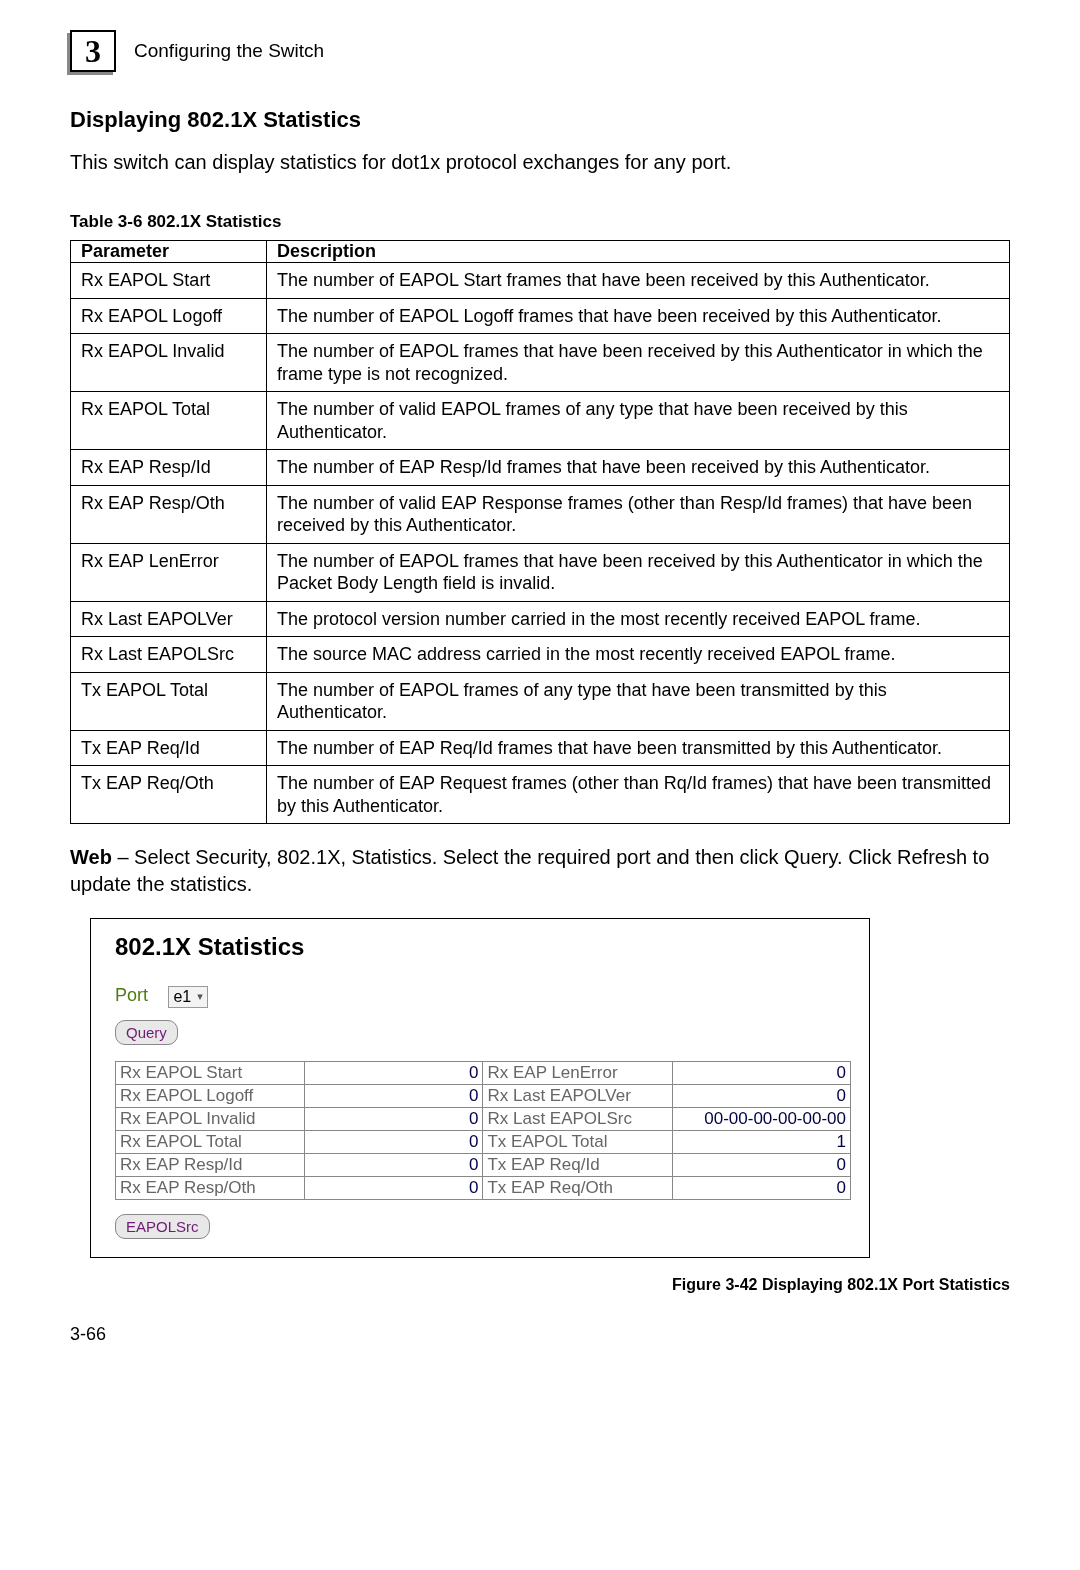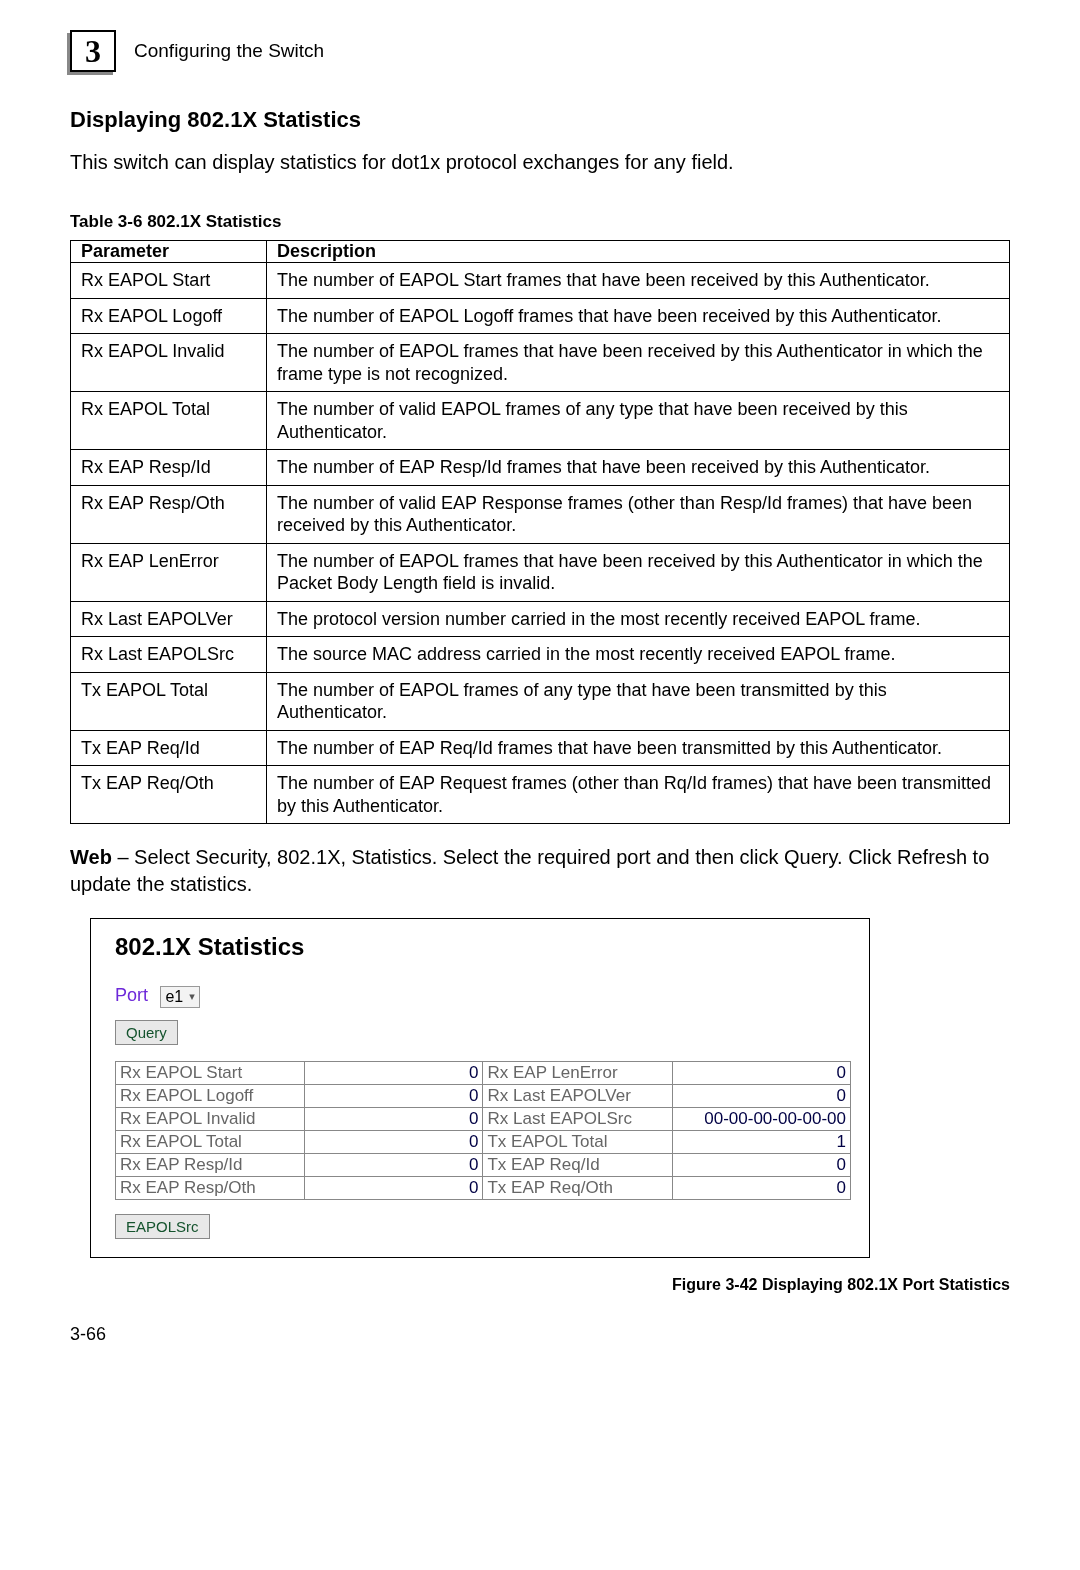--- a/index.html
+++ b/index.html
@@ -86,23 +86,23 @@
       font-family: Verdana, Geneva, sans-serif;
       font-size: 24px;
       font-weight: 700;
       margin-bottom: 24px;
     }
     .port-row {
       margin-bottom: 12px;
     }
     .port-label {
       font-family: Verdana, Geneva, sans-serif;
-      color: #6d28d9;
+      color: #4d7c0f;
       font-size: 18px;
-      margin-right: 8px;
+      margin-right: 16px;
     }
     .port-select {
       display: inline-flex;
       align-items: center;
       border: 1px solid #999;
       background: #f3f3f3;
       font-family: Verdana, Geneva, sans-serif;
       font-size: 16px;
       padding: 1px 4px;
       vertical-align: middle;
@@ -111,23 +111,23 @@
       margin-left: 6px;
       font-size: 11px;
       color: #555;
     }
     .small-button {
       display: inline-block;
       border: 1px solid #888;
       background: #e8e8e8;
       font-family: Verdana, Geneva, sans-serif;
       font-size: 15px;
-      color: #14532d;
+      color: #701a75;
       padding: 3px 10px;
-      border-radius: 0;
+      border-radius: 10px;
     }
     .query-row { margin-bottom: 16px; }
     table.stats {
       width: 100%;
       border-collapse: collapse;
       font-family: Verdana, Geneva, sans-serif;
       font-size: 17px;
       margin-bottom: 14px;
     }
     table.stats td {
@@ -152,21 +152,21 @@
 <body>
 
 <div class="page">
 
   <div class="header-row">
     <div class="chapter-badge">3</div>
     <div class="chapter-title">Configuring the Switch</div>
   </div>
 
   <div class="section-heading">Displaying 802.1X Statistics</div>
-  <div class="intro-text">This switch can display statistics for dot1x protocol exchanges for any field.</div>
+  <div class="intro-text">This switch can display statistics for dot1x protocol exchanges for any port.</div>
 
   <div class="table-caption">Table 3-6  802.1X Statistics</div>
   <table class="param-table">
     <thead>
       <tr>
         <th class="param-col">Parameter</th>
         <th>Description</th>
       </tr>
     </thead>
     <tbody id="param-tbody">

